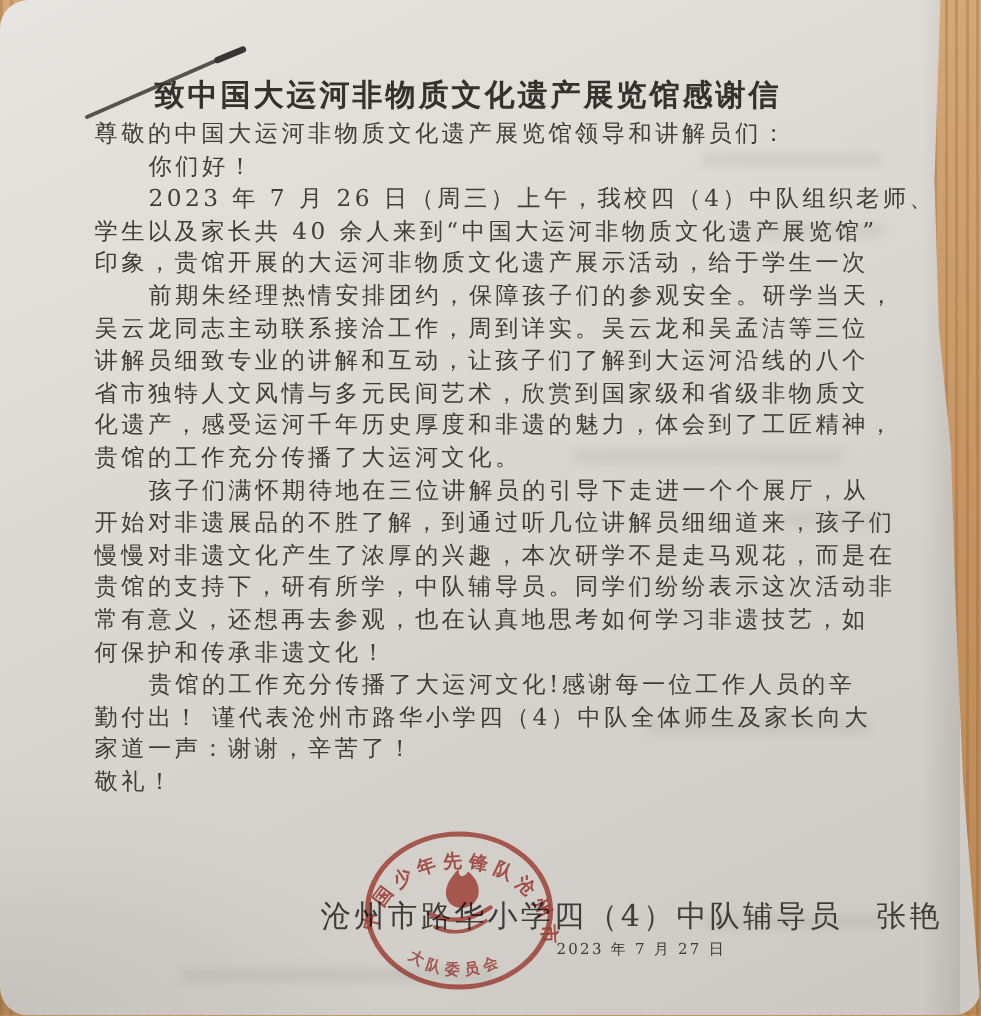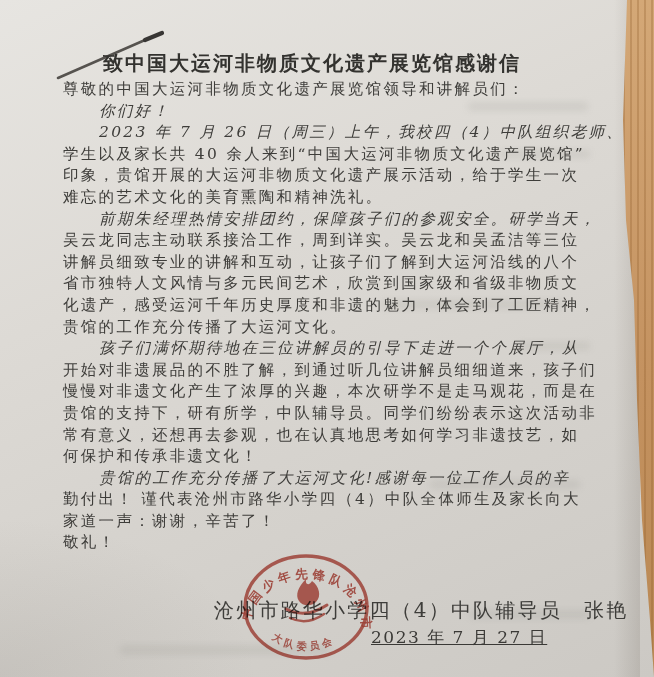--- a/index.html
+++ b/index.html
@@ -9,37 +9,38 @@
     
     background-color:#c79a67;
     background-image:
       repeating-linear-gradient(90deg, rgba(140,90,40,.28) 0 2px, rgba(0,0,0,0) 2px 7px),
       linear-gradient(180deg,#d4a877 0%,#c49260 55%,#b98853 100%);
   }
   .paper{
     position:absolute;inset:0;
     clip-path:polygon(0 0,627px 0,623px 120px,626px 220px,634px 300px,637px 400px,642px 520px,650px 620px,654px 677px,0 677px);
     background:linear-gradient(155deg,#e7e5e1 0%,#dddad5 35%,#d6d3ce 60%,#ccc9c4 100%);
+    border-radius:19px;
   }
   .edge-shade{position:absolute;top:0;right:14px;width:26px;height:100%;
     background:linear-gradient(to right,rgba(0,0,0,0),rgba(90,80,70,.16));}
   .corner-shade{position:absolute;left:0;bottom:0;width:260px;height:160px;
     background:radial-gradient(ellipse at 0% 100%,rgba(110,105,98,.14),rgba(0,0,0,0) 70%);}
   .title{
     position:absolute;top:50px;left:0;width:624px;text-align:center;
     font-size:20px;font-weight:bold;color:#33322f;letter-spacing:2px;white-space:nowrap;
   }
   .body-text{position:absolute;top:79px;left:63px;width:540px;color:#3e3d3a;}
   .line{display:block;white-space:nowrap;height:21.6px;line-height:21.6px;
     font-size:15.5px;letter-spacing:2.3px;}
-  .line.indent{padding-left:36px;font-style:italic;}
+  .line.indent{padding-left:36px;}
   .signature{position:absolute;top:597px;left:214px;font-size:20px;letter-spacing:2.2px;
     color:#3e3d3a;white-space:nowrap;}
-  .date{position:absolute;top:626px;left:371px;font-size:17px;letter-spacing:1.5px;
-    color:#3a3936;white-space:nowrap;text-decoration:underline;}
+  .date{position:absolute;top:626px;left:371px;font-size:10px;letter-spacing:1.5px;
+    color:#3a3936;white-space:nowrap;}
   .stamp{position:absolute;left:239px;top:549px;width:134px;height:116px;
     mix-blend-mode:multiply;opacity:.88;}
   .pen-mark{position:absolute;left:40px;top:18px;width:150px;height:75px;}
   .ghost{position:absolute;background:rgba(125,123,114,.12);filter:blur(3px);border-radius:4px;}
 </style>
 </head>
 <body>
 
 <div class="paper">
 
@@ -60,21 +61,20 @@
   </svg>
 
   <div class="title">致中国大运河非物质文化遗产展览馆感谢信</div>
 
   <div class="body-text">
     <span class="line">尊敬的中国大运河非物质文化遗产展览馆领导和讲解员们：</span>
     <span class="line indent">你们好！</span>
     <span class="line indent">2023 年 7 月 26 日（周三）上午，我校四（4）中队组织老师、</span>
     <span class="line">学生以及家长共 40 余人来到“中国大运河非物质文化遗产展览馆”</span>
     <span class="line">印象，贵馆开展的大运河非物质文化遗产展示活动，给于学生一次</span>
-    <span class="line">难忘的艺术文化的美育熏陶和精神洗礼。</span>
     <span class="line indent">前期朱经理热情安排团约，保障孩子们的参观安全。研学当天，</span>
     <span class="line">吴云龙同志主动联系接洽工作，周到详实。吴云龙和吴孟洁等三位</span>
     <span class="line">讲解员细致专业的讲解和互动，让孩子们了解到大运河沿线的八个</span>
     <span class="line">省市独特人文风情与多元民间艺术，欣赏到国家级和省级非物质文</span>
     <span class="line">化遗产，感受运河千年历史厚度和非遗的魅力，体会到了工匠精神，</span>
     <span class="line">贵馆的工作充分传播了大运河文化。</span>
     <span class="line indent">孩子们满怀期待地在三位讲解员的引导下走进一个个展厅，从</span>
     <span class="line">开始对非遗展品的不胜了解，到通过听几位讲解员细细道来，孩子们</span>
     <span class="line">慢慢对非遗文化产生了浓厚的兴趣，本次研学不是走马观花，而是在</span>
     <span class="line">贵馆的支持下，研有所学，中队辅导员。同学们纷纷表示这次活动非</span>

